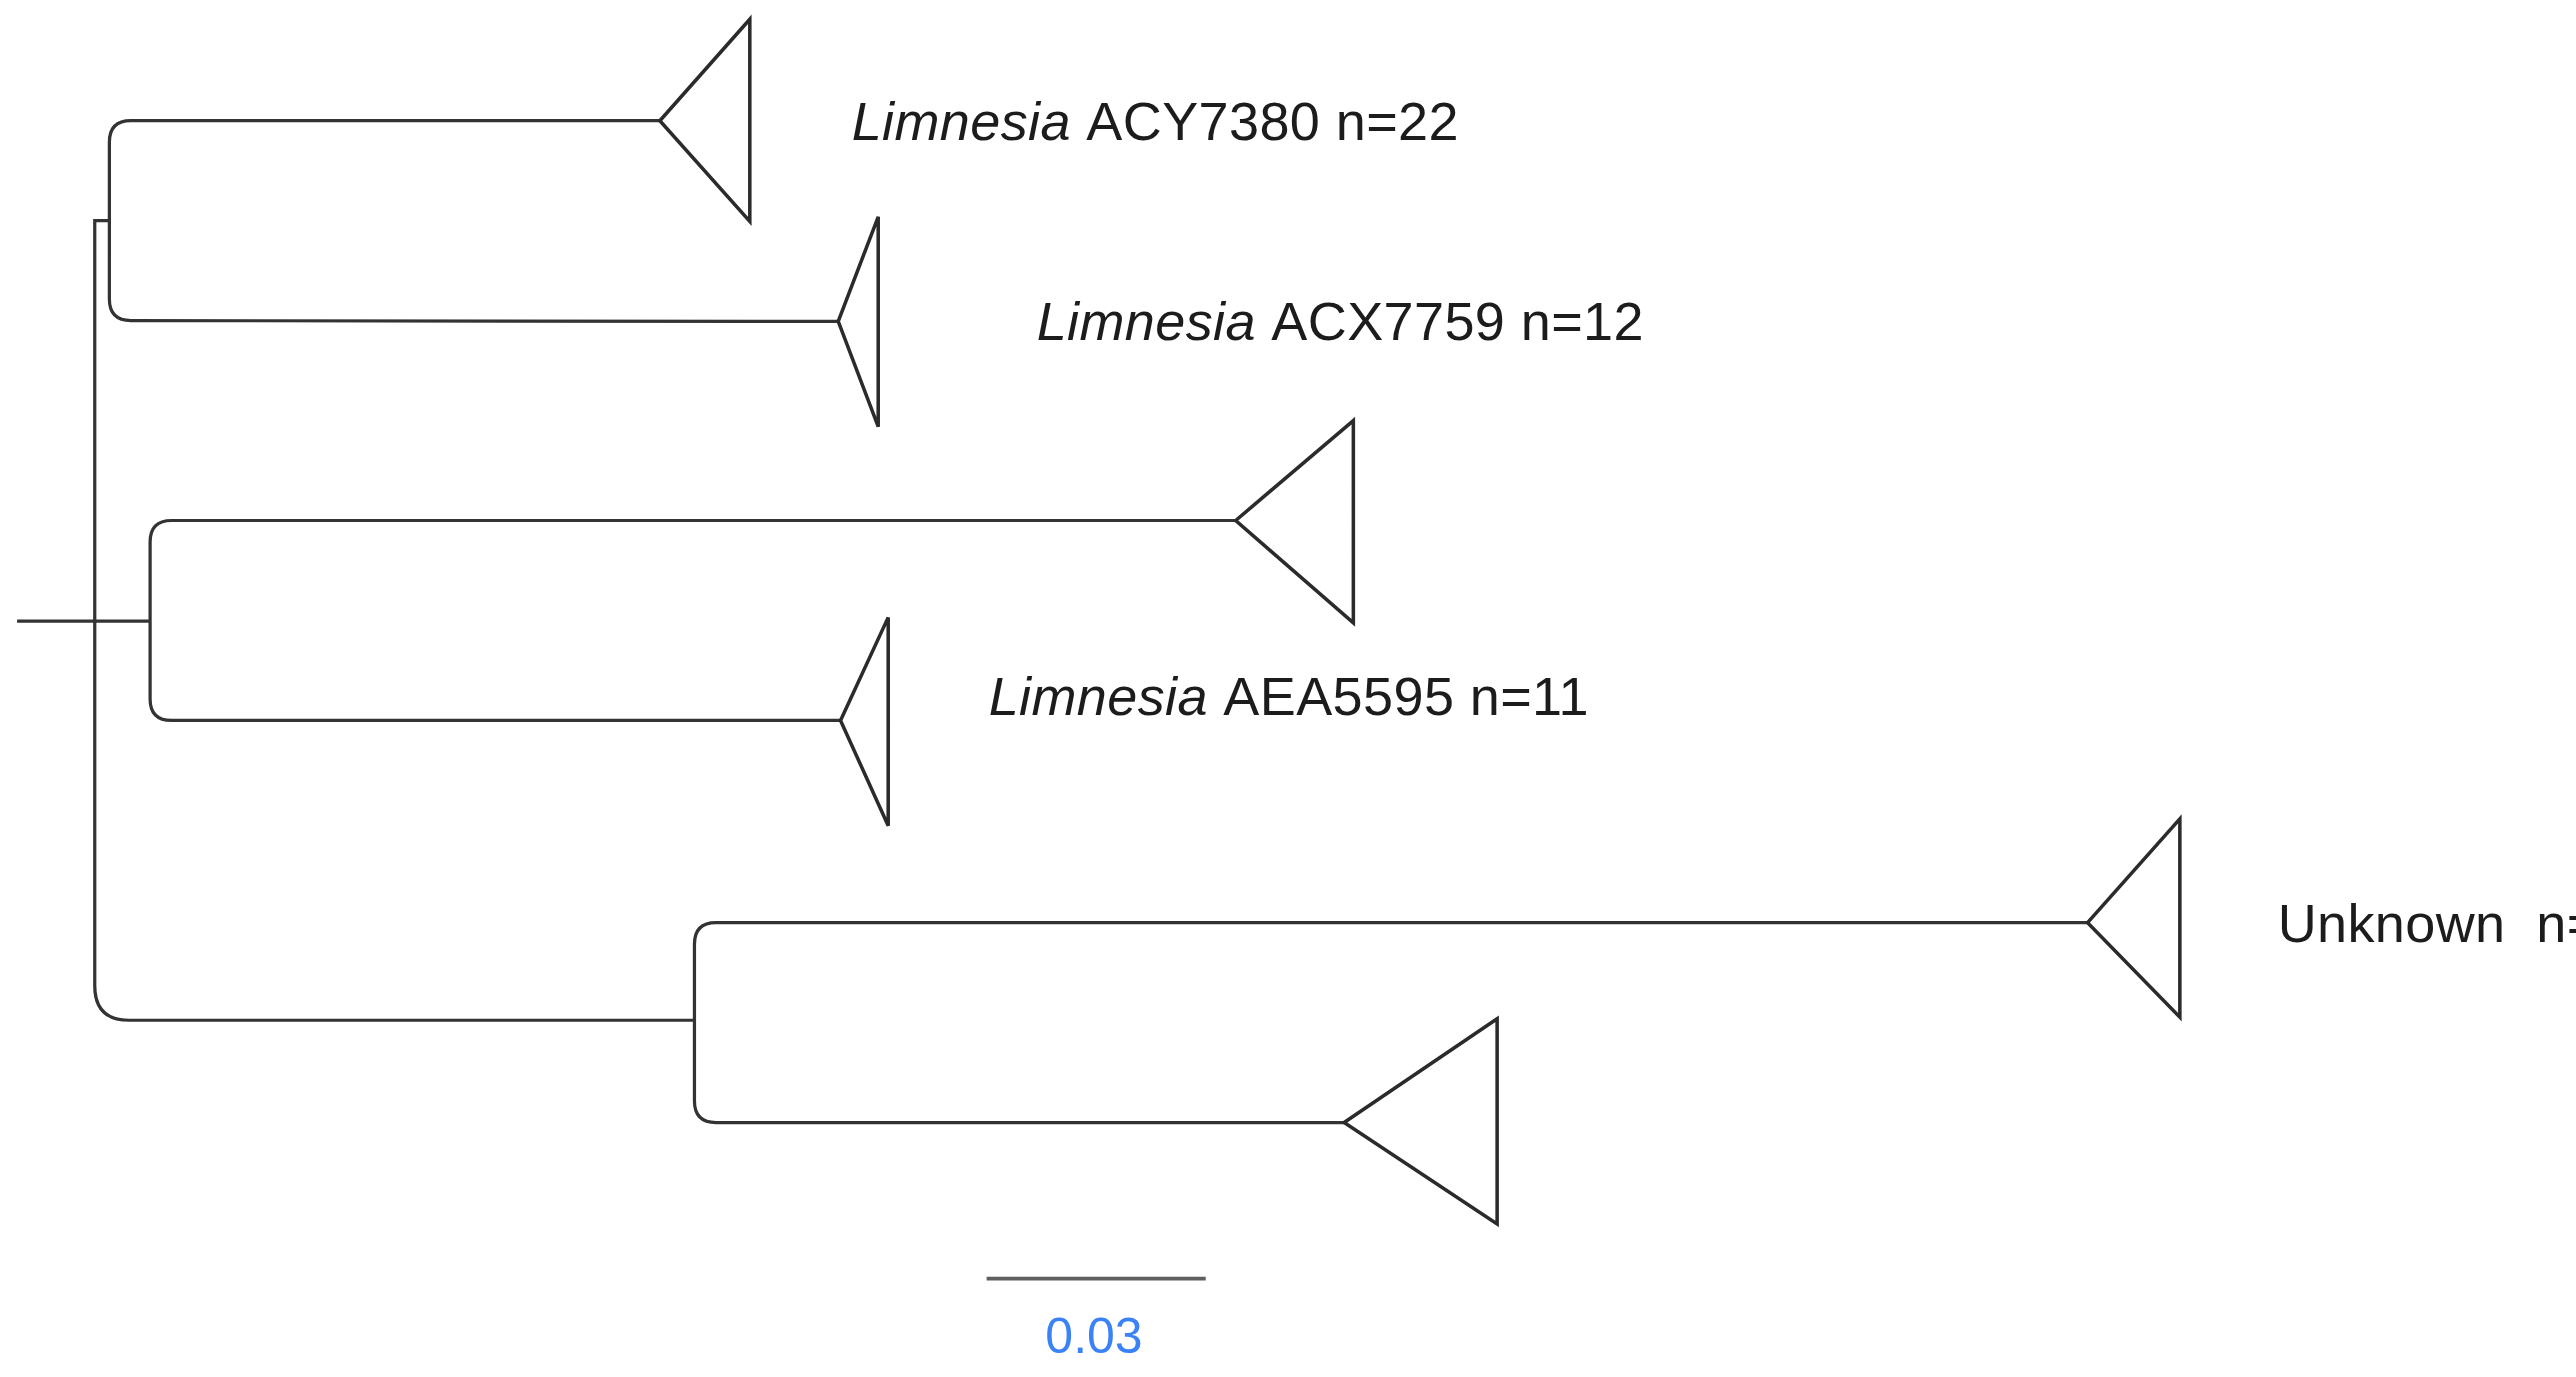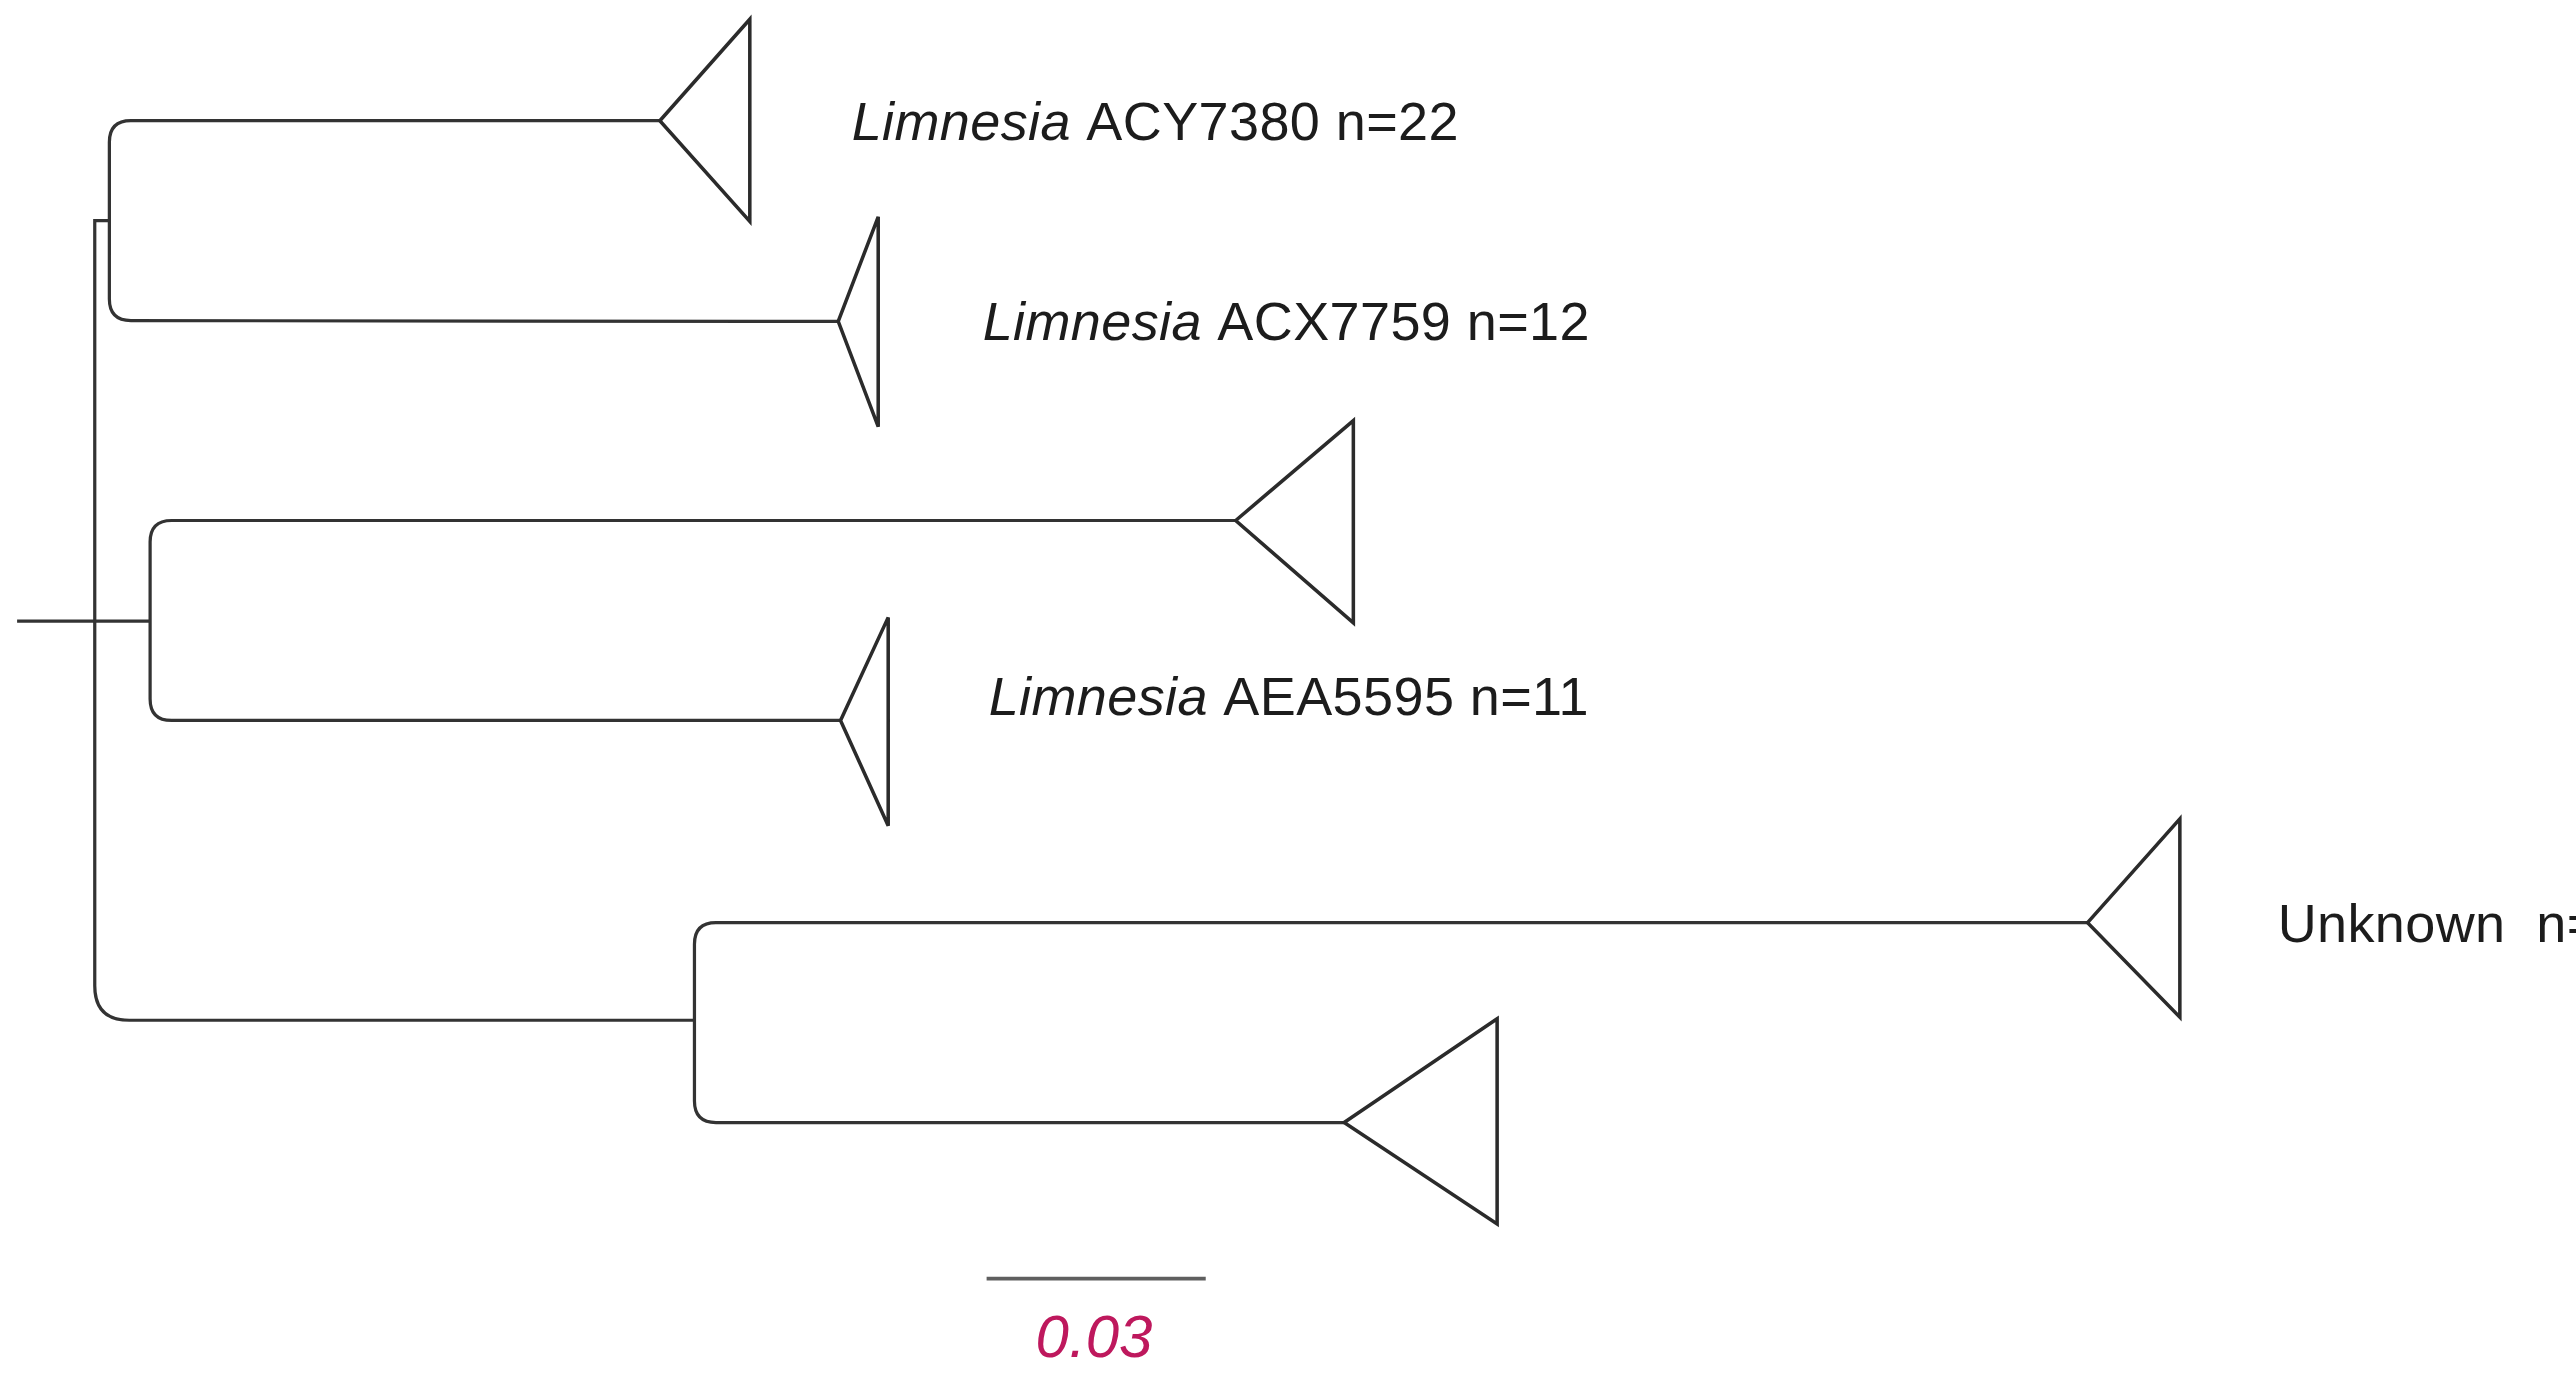--- a/index.html
+++ b/index.html
@@ -21,23 +21,22 @@
     transform: translateY(-50%);
     font-size: 54px;
     color: #1c1c1c;
     white-space: pre;
     letter-spacing: 0.4px;
   }
   .genus { font-style: italic; }
   .scale-label {
     position: absolute;
     transform: translate(-50%, -50%);
-    font-size: 60px;
-    color: #be185d;
-    font-style: italic;
+    font-size: 50px;
+    color: #3b82f6;
   }
 </style>
 </head>
 <body>
 
 <div class="figure">
 
   <svg class="tree-svg" width="2576" height="1377" viewBox="0 0 3350 1791">
 
     <path class="branch" d="M 858 157 L 170 157 Q 142 157 142 185 L 142 389 Q 142 417 170 417 L 1090 418"></path>
@@ -57,21 +56,21 @@
     <path class="clade-tri" d="M 2715 1200 L 2835 1065 L 2835 1323 Z"></path>
     <path class="clade-tri" d="M 1748 1460 L 1947 1325 L 1947 1592 Z"></path>
 
     <path class="scalebar" d="M 1283 1663 L 1568 1663"></path>
   </svg>
 
   <div class="clade-label" style="left:790px; top:121px">
     <span class="genus">Limnesia </span><span>ACY7380 n=22</span>
   </div>
 
-  <div class="clade-label" style="left:921px; top:321px">
+  <div class="clade-label" style="left:975px; top:321px">
     <span class="genus">Limnesia </span><span>ACX7759 n=12</span>
   </div>
 
 
   <div class="clade-label" style="left:927px; top:696px">
     <span class="genus">Limnesia </span><span>AEA5595 n=11</span>
   </div>
 
   <div class="clade-label" style="left:2216px; top:923px">
     <span class="genus"></span><span>Unknown  n=3</span>

